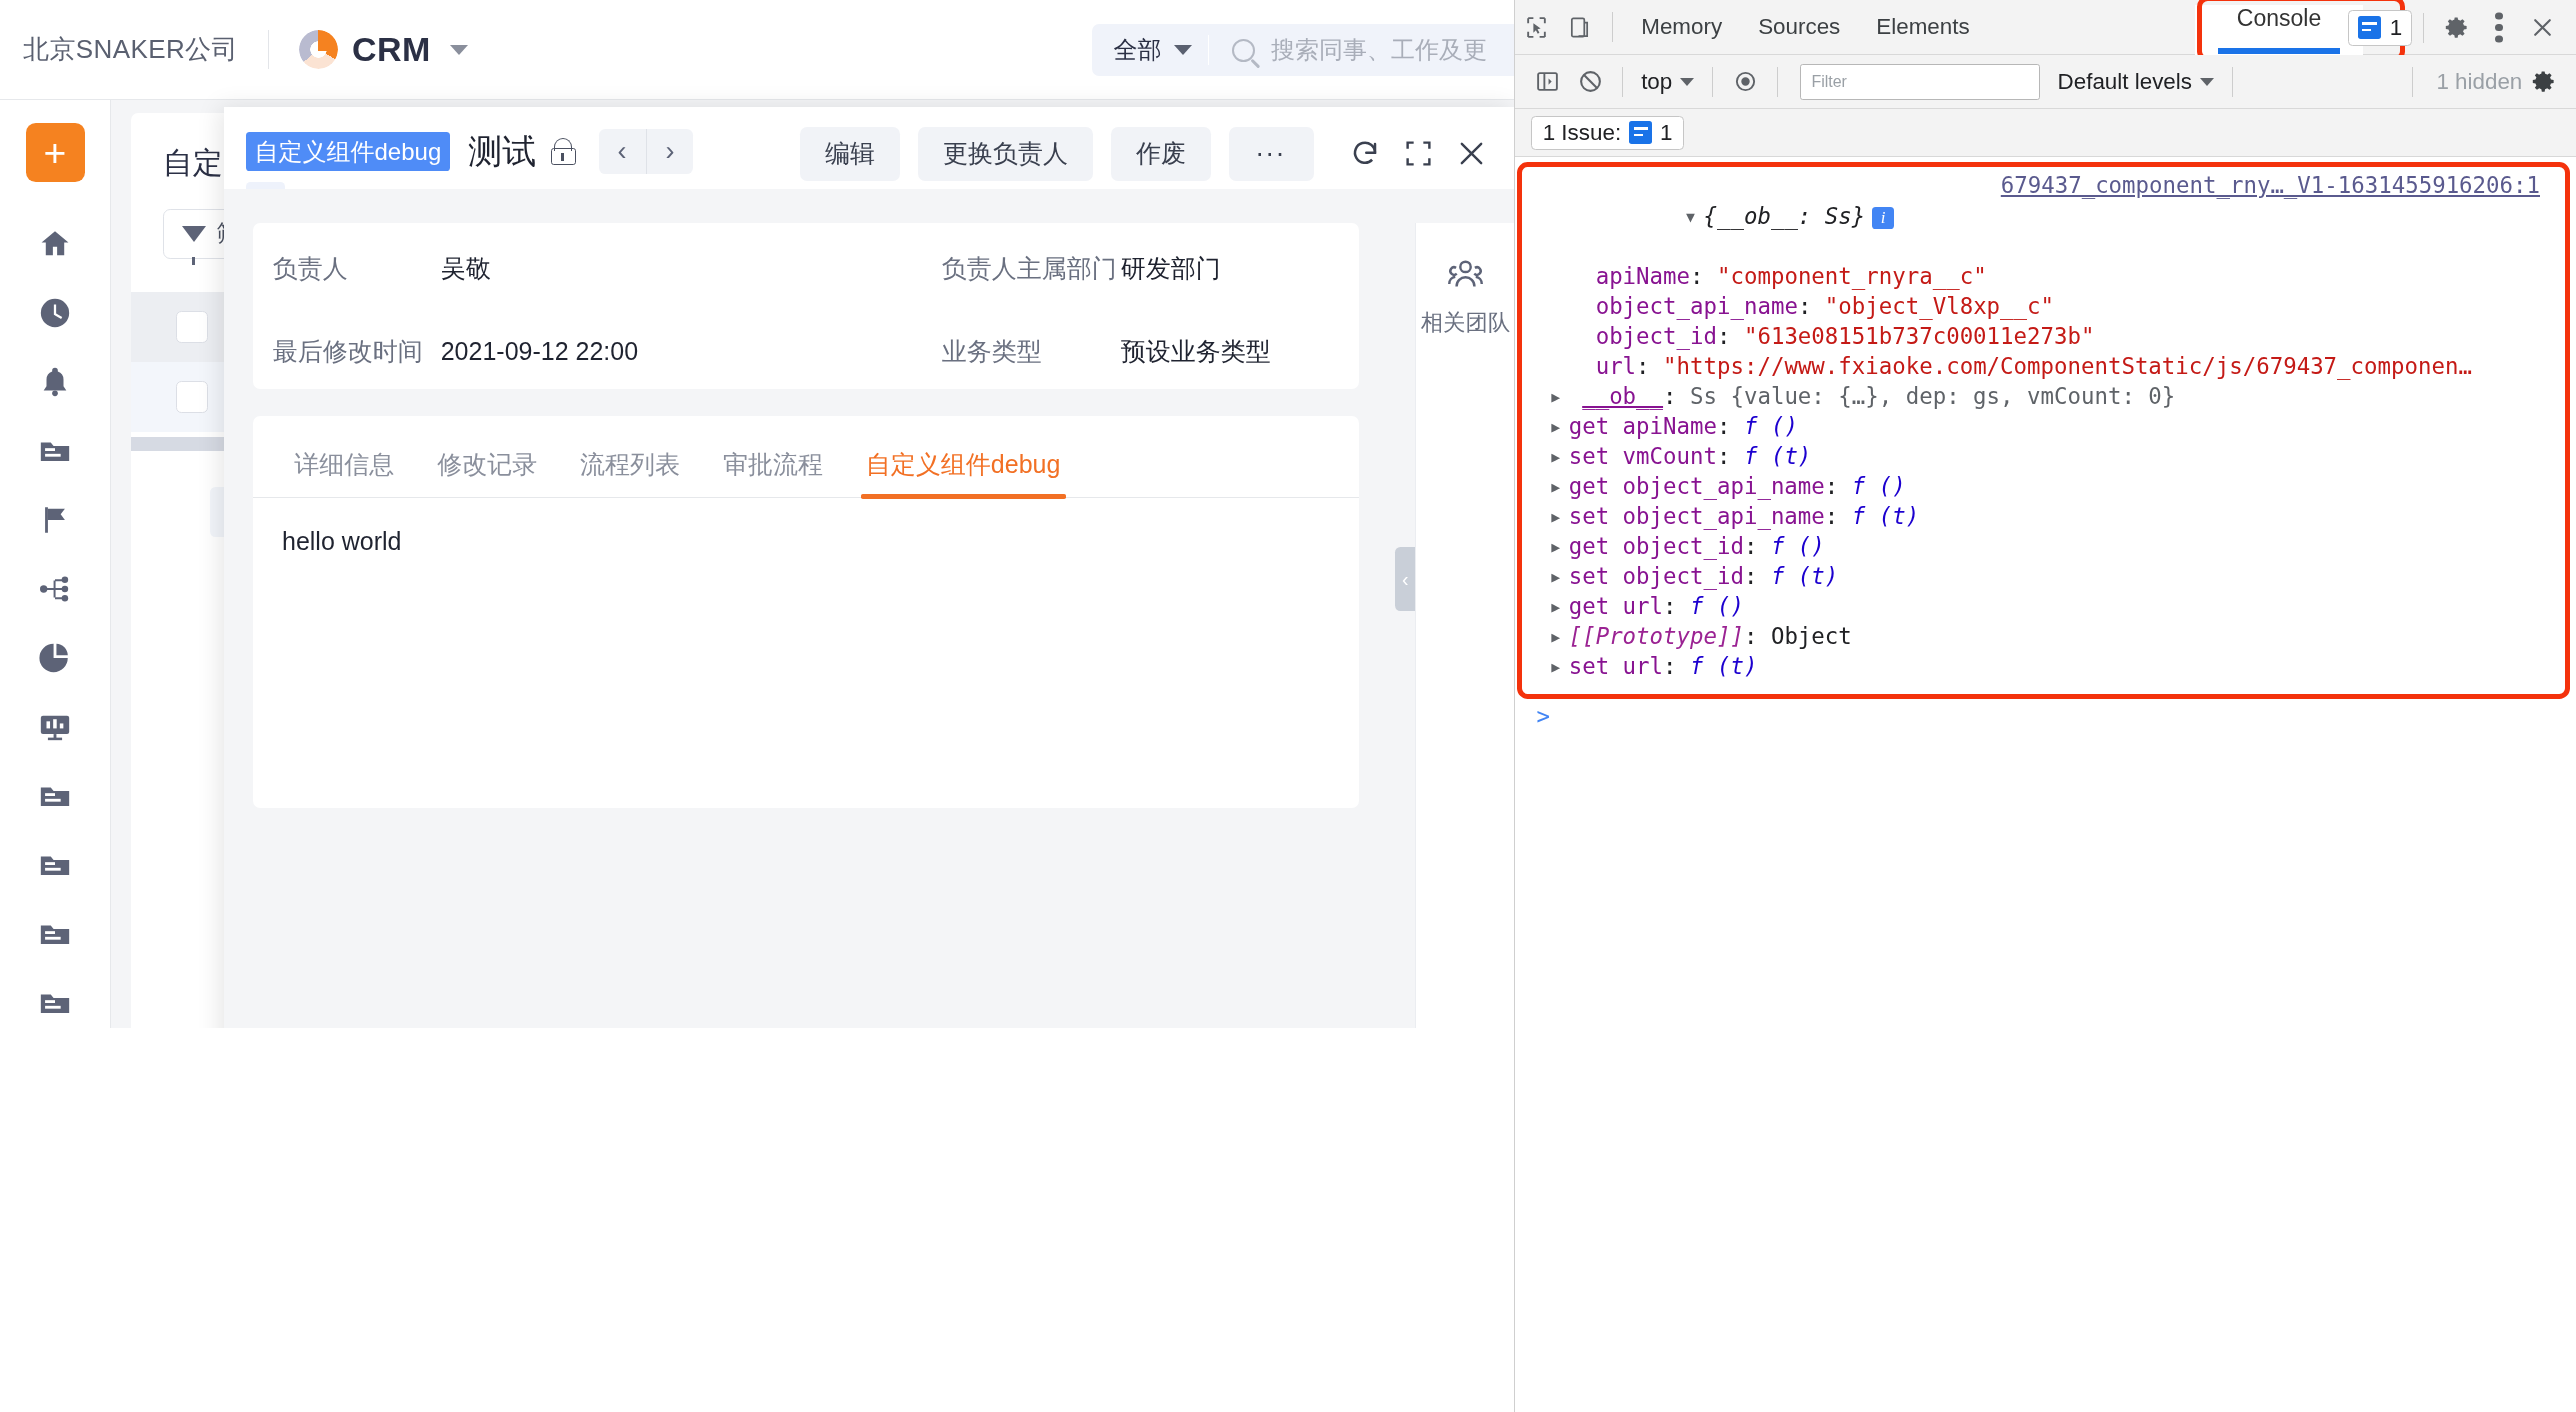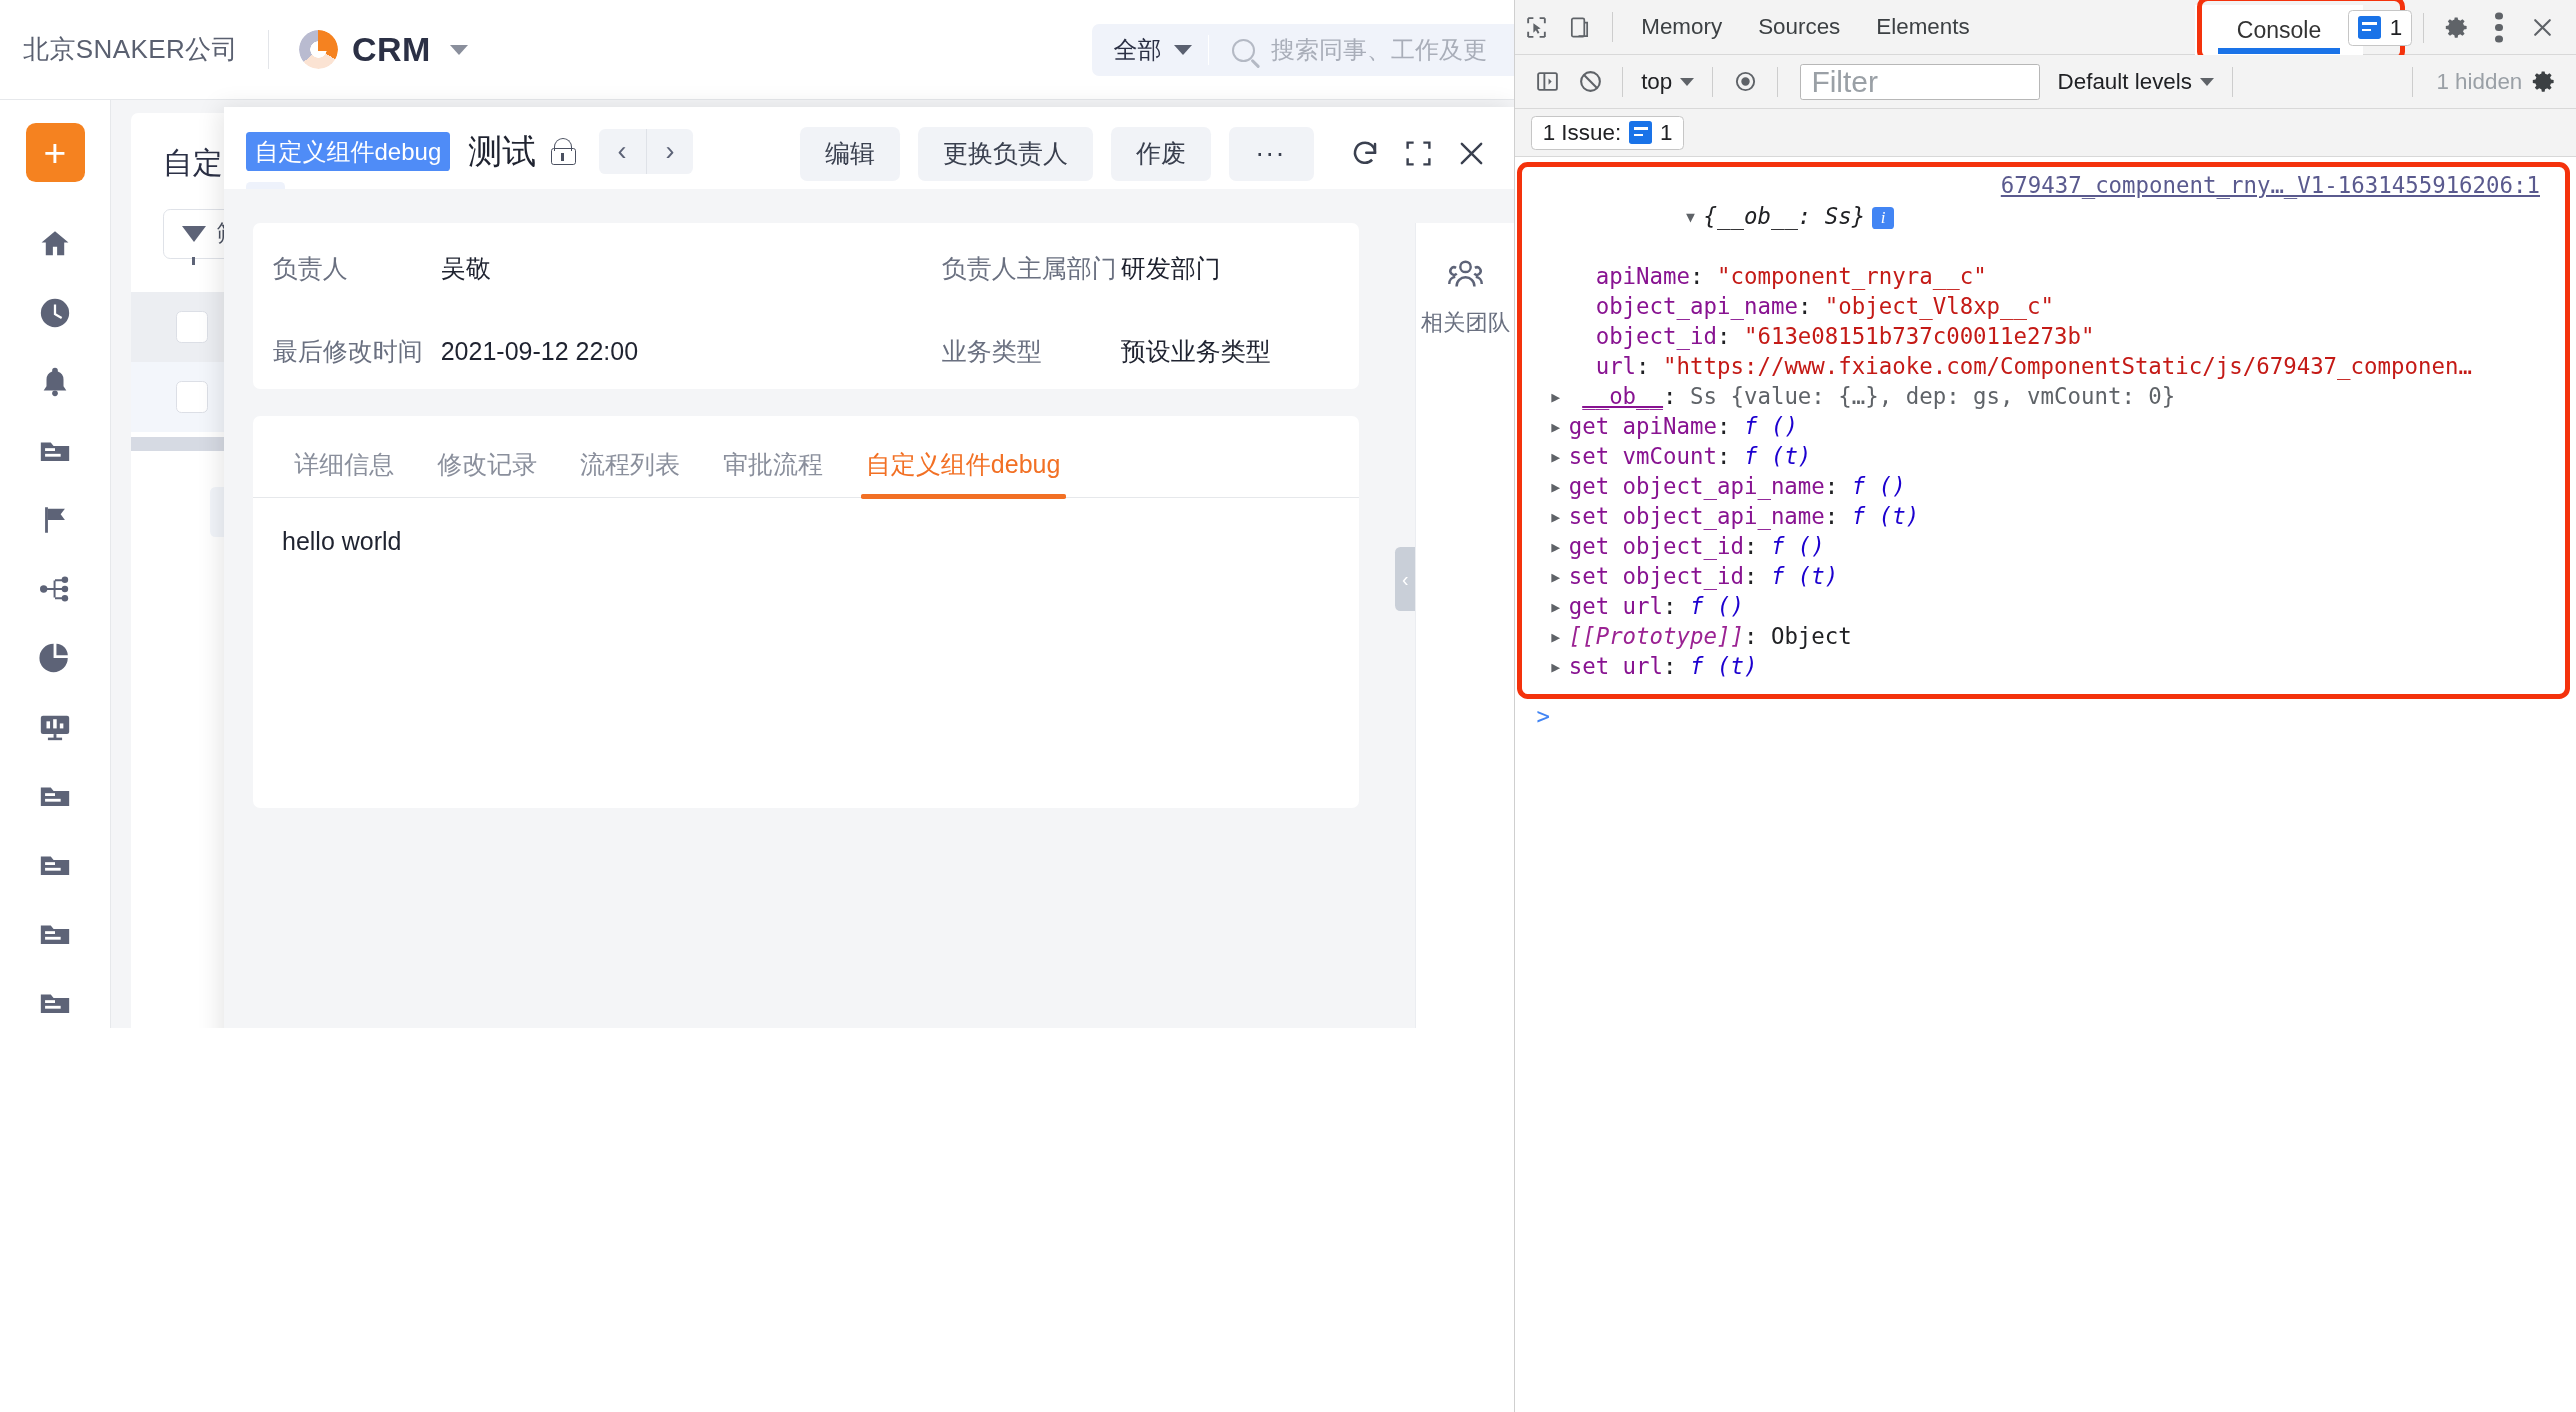--- a/index.html
+++ b/index.html
@@ -200,21 +200,21 @@
     display: flex; align-items: center; position: relative;
   }
   .dt-icon { width: 43px; height: 55px; display: flex; align-items: center; justify-content: center; color: #5f6368; }
   .dt-vsep { width: 0.9px; height: 30px; background: #cdcdcd; margin: 0 10.7px; }
   .dt-tab {
     font-size: 22.4px; color: #3c4043; padding: 0 18px; height: 55px; display: flex; align-items: center;
     white-space: nowrap;
   }
   .dt-tab-console-wrap {
     position: absolute; left: 680px; top: 4.5px; width: 168px; height: 51px;
-    background: #fff; display: flex; align-items: center; justify-content: center;
+    background: #fff; display: flex; justify-content: center;
   }
   .dt-tab-console-wrap .underline {
     position: absolute; left: 23px; right: 23px; bottom: 1.8px; height: 5.4px; background: #1a73e8;
   }
   .hl-console {
     position: absolute; left: 682px; top: -3.6px; width: 208px; height: 66px;
     border: 5.4px solid #f4320c; border-radius: 10.7px; pointer-events: none;
   }
   .dt-chevrons { position: absolute; left: 875px; top: 14.3px; color: #8d9096; font-size: 25px; }
   .dt-right { position: absolute; right: 12.5px; top: 0; height: 55px; display: flex; align-items: center; }
@@ -230,21 +230,21 @@
 
   .dt-filterbar {
     height: 54px; background: #f3f3f3; border-bottom: 0.9px solid #d8d8d8;
     display: flex; align-items: center; padding: 0 10.7px; position: relative;
   }
   .fb-icon { width: 43px; height: 54px; display: flex; align-items: center; justify-content: center; color: #5f6368; }
   .fb-select { display: flex; align-items: center; font-size: 22.4px; color: #202124; padding: 0 7.2px; white-space: nowrap; }
   .fb-caret { width:0;height:0;border-left:7.2px solid transparent;border-right:7.2px solid transparent;border-top:8px solid #5f6368; margin-left: 8px; }
   .fb-input {
     width: 240px; height: 36px; background: #fff; border: 0.9px solid #b7b7b7; border-radius: 2.7px;
-    display: flex; align-items: center; padding-left: 10.7px; font-size: 30px; color: #9aa0a6; margin: 0 10.7px;
+    display: flex; align-items: center; padding-left: 10.7px; font-size: 16px; color: #9aa0a6; margin: 0 10.7px;
   }
   .fb-hidden { font-size: 22.4px; color: #9aa0a6; margin-left: 12.5px; white-space: nowrap; }
 
   .dt-issuebar { height: 48px; background: #f3f3f3; border-bottom: 0.9px solid #d8d8d8; display: flex; align-items: center; padding-left: 16px; }
   .issue-btn {
     display: flex; align-items: center; border: 0.9px solid #c6c6c6; border-radius: 4.5px; background: #fff;
     height: 34px; padding: 0 10.7px; font-size: 22.4px; color: #202124; white-space: nowrap;
   }
   .issue-btn .issue-sq { margin: 0 8px; }
 

